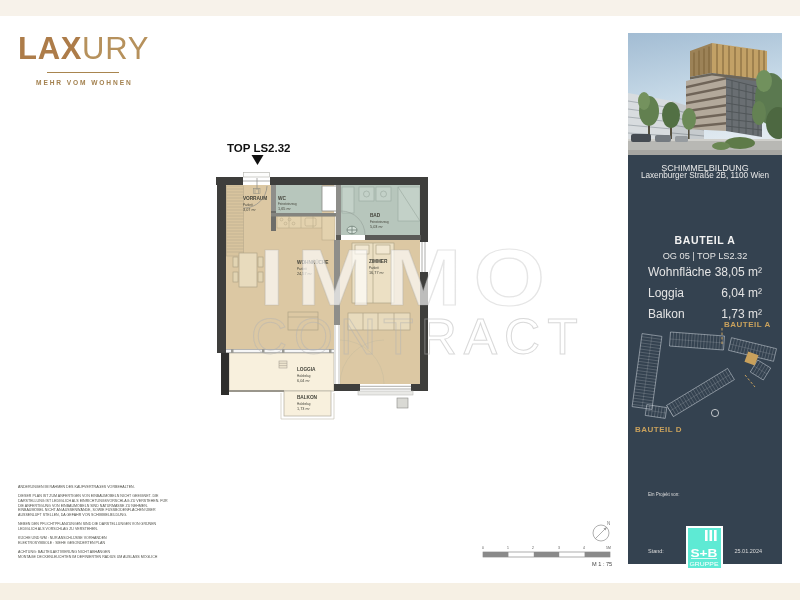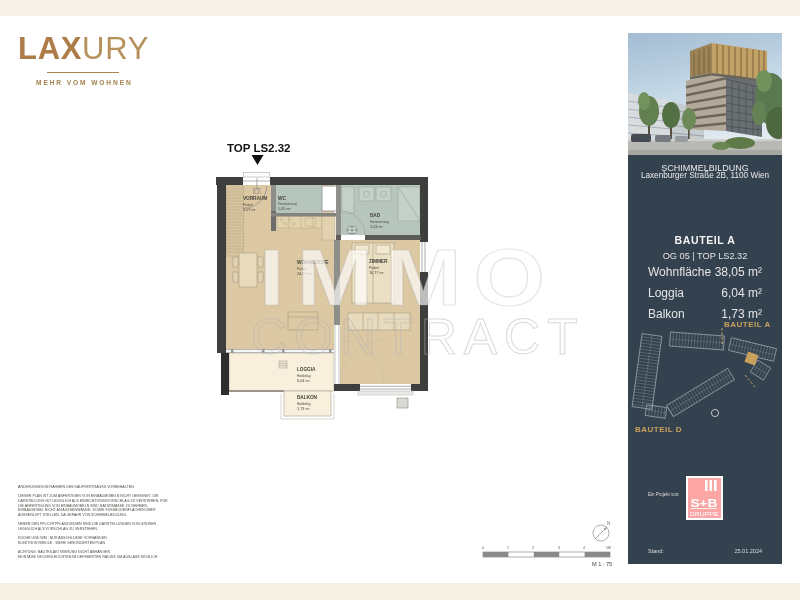--- a/index.html
+++ b/index.html
@@ -417,21 +417,21 @@
         </g>
     <circle cx="87" cy="95" r="3.6" stroke="rgba(255,255,255,0.85)" fill="none" stroke-width="0.8"></circle>
     </svg>
 
   <div style="position:absolute;left:96px;top:287px;color:#c9a15c;font-size:8px;font-weight:bold;letter-spacing:0.5px;">BAUTEIL A</div>
 
   <div style="position:absolute;left:7px;top:392px;color:#c9a15c;font-size:8px;font-weight:bold;letter-spacing:0.5px;">BAUTEIL D</div>
 
   <div style="position:absolute;left:20px;top:459px;color:#dcdcdc;font-size:4.5px;">Ein Projekt von:</div>
 
-  <div style="position:absolute;left:58px;top:443px;width:37px;height:44px;background:#fca5a5;border:2.5px solid #fff;box-sizing:border-box;">
+  <div style="position:absolute;left:58px;top:493px;width:37px;height:44px;background:#5eead4;border:2.5px solid #fff;box-sizing:border-box;">
     <svg width="32" height="39">
       <g fill="#fff">
         <rect x="17" y="2" width="2.6" height="11"></rect>
             <rect x="21.5" y="2" width="2.6" height="11"></rect>
             <rect x="26" y="2" width="2.6" height="11"></rect>
       </g>
       <text x="16" y="29" font-size="11" font-weight="bold" fill="#fff" text-anchor="middle" textLength="27" lengthAdjust="spacingAndGlyphs" font-family="Liberation Sans, sans-serif">S+B</text>
       <line x1="3" y1="30.5" x2="29" y2="30.5" stroke="#fff" stroke-width="0.8"></line>
       <text x="16" y="37.5" font-size="5" fill="#fff" text-anchor="middle" textLength="29" lengthAdjust="spacingAndGlyphs" font-family="Liberation Sans, sans-serif">GRUPPE</text>
     </svg>

